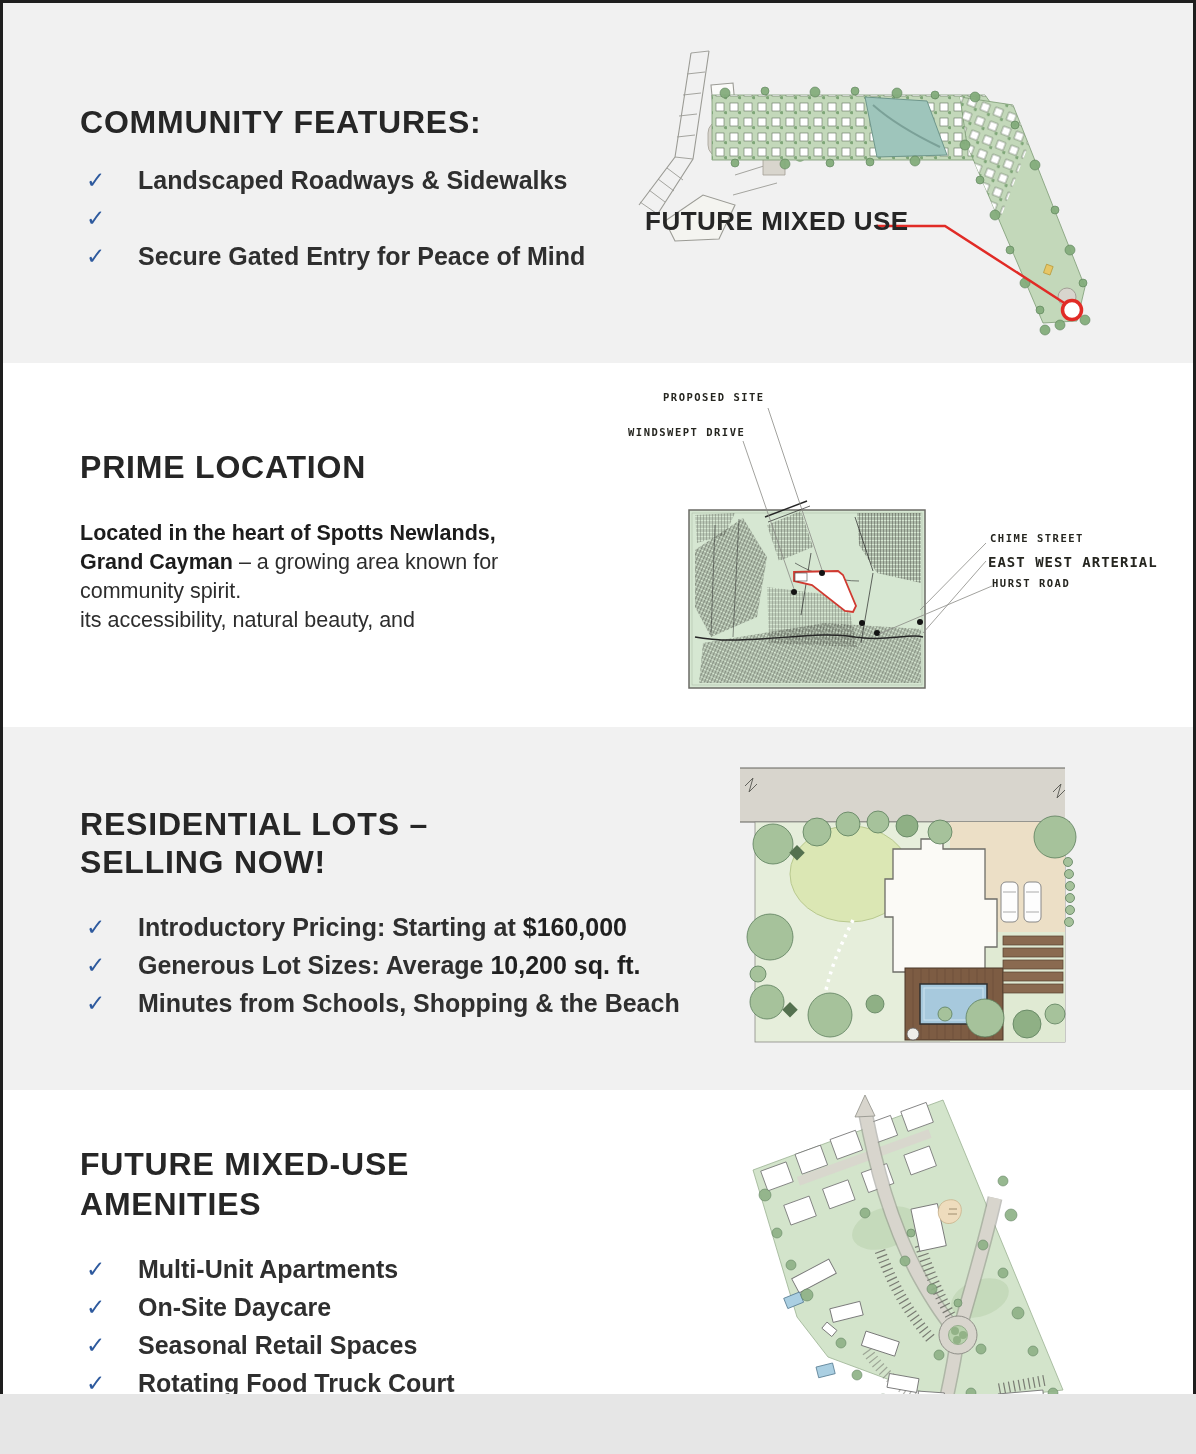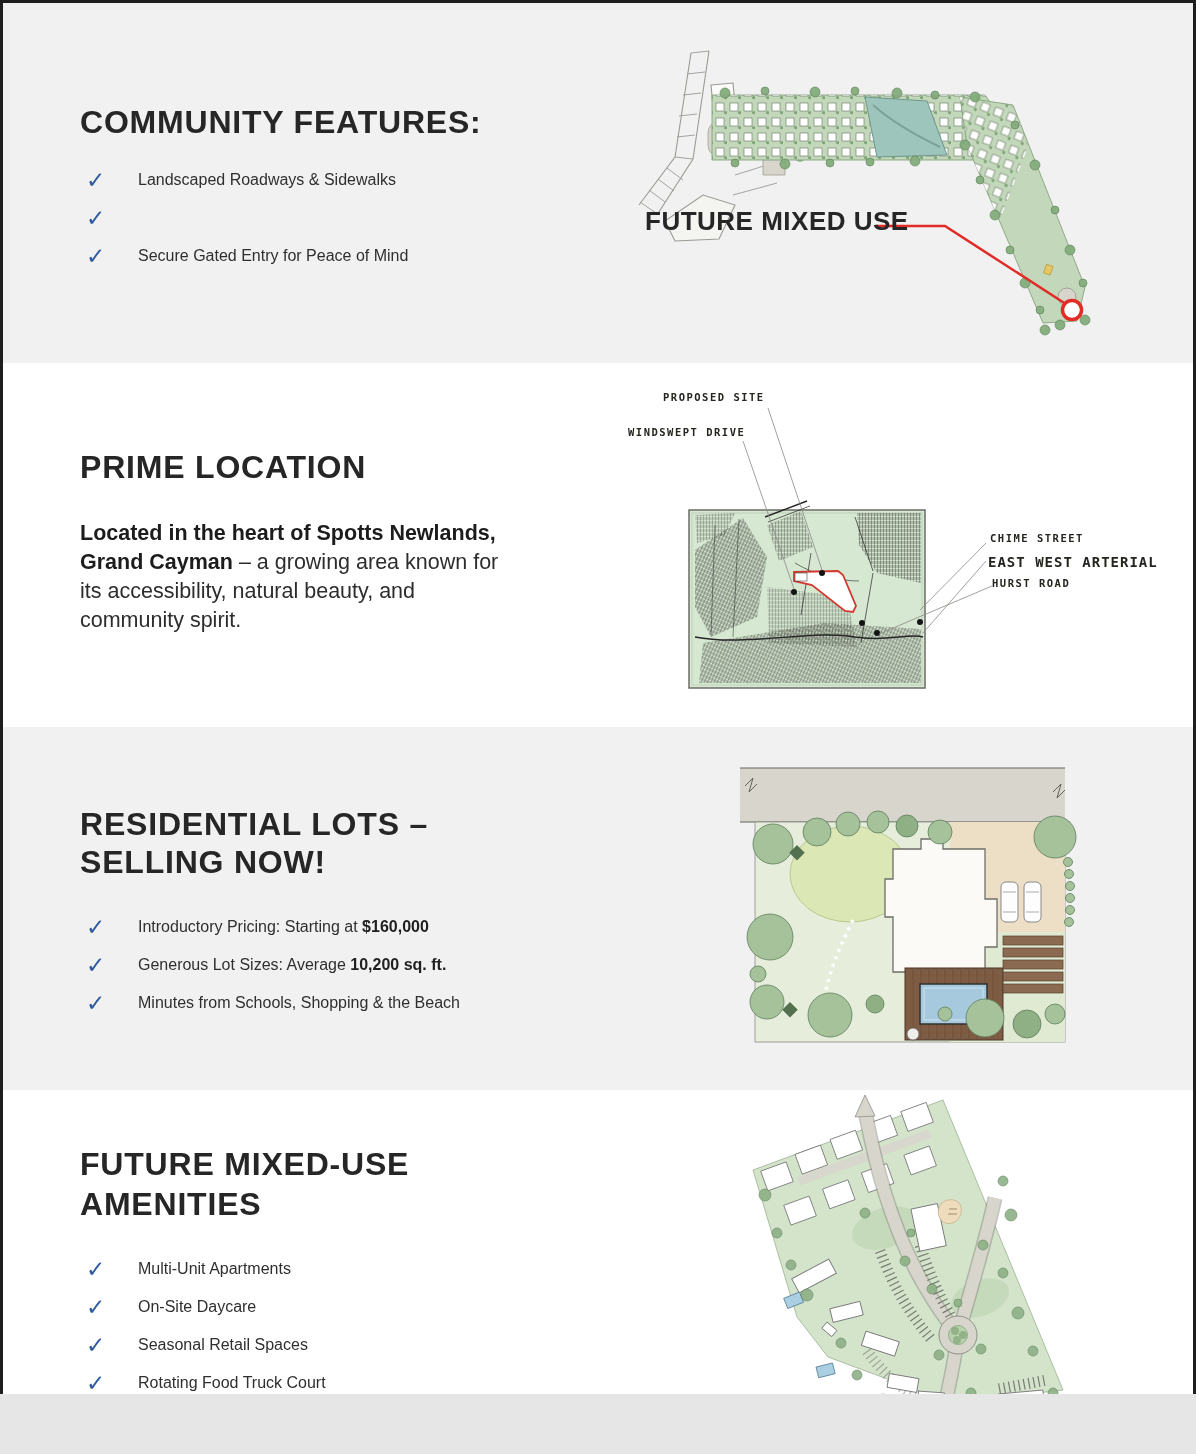--- a/index.html
+++ b/index.html
@@ -7,21 +7,21 @@
         box-shadow:inset 0 0 0 3px #1e1e1e;font-family:"Liberation Sans",sans-serif;}
   .band{position:absolute;left:3px;right:3px;}
   .band.gray{background:#f1f1f1;}
   .band.white{background:#ffffff;}
   .footer-bar{position:absolute;left:3px;right:3px;height:9px;top:1442px;background:#2b4a80;}
   .abs{position:absolute;}
   h1,h2{margin:0;font-weight:bold;color:#262626;font-size:32px;letter-spacing:.8px;line-height:37px;}
   .check-row{position:absolute;display:flex;align-items:center;height:28px;}
   .check{width:52px;color:#2e5a9e;font-size:23px;font-weight:bold;
          font-family:"DejaVu Sans",sans-serif;line-height:28px;}
-  .row-text{font-size:16px;color:#2f2f2f;line-height:28px;white-space:nowrap;}
+  .row-text{font-size:25px;color:#2f2f2f;line-height:28px;white-space:nowrap;font-weight:bold;}
   .row-text b{color:#1f1f1f;}
   .para{font-size:21.5px;color:#2d2d2d;line-height:29px;}
   .para .line{height:29px;white-space:nowrap;}
   .para b{color:#1c1c1c;}
   .callout{font-size:26px;font-weight:bold;color:#262626;letter-spacing:.5px;white-space:nowrap;}
   .maplabel{font-family:"DejaVu Sans Mono",monospace;font-weight:bold;color:#25251f;
             letter-spacing:1.5px;font-size:10.5px;white-space:nowrap;}
   .maplabel.small{font-size:14px;letter-spacing:1px;}
   svg{display:block;}
 </style>
@@ -139,22 +139,22 @@
     </g>
   </svg>
 
   <div class="abs callout" style="left:645px;top:206px;">FUTURE MIXED USE</div>
 
   <h2 class="abs" style="left:80px;top:449px;">PRIME LOCATION</h2>
 
   <div class="abs para" style="left:80px;top:519px;">
     <div class="line"><b>Located in the heart of Spotts Newlands,</b><span></span></div>
     <div class="line"><b>Grand Cayman</b><span> – a growing area known for</span></div>
+    <div class="line"><b></b><span>community spirit.</span></div>
     <div class="line"><b></b><span>its accessibility, natural beauty, and</span></div>
-    <div class="line"><b></b><span>community spirit.</span></div>
   </div>
 
   <svg class="abs" style="left:615px;top:385px;" width="570" height="320" viewBox="0 0 570 320">
     <defs>
       <pattern id="par" width="6" height="4" patternUnits="userSpaceOnUse">
         <path d="M0,0H6 M0,2H6" stroke="#20201c" stroke-width="0.5"></path>
         <path d="M1.5,0V4 M4.5,0V4" stroke="#20201c" stroke-width="0.4"></path>
       </pattern>
       <pattern id="par2" width="6" height="4" patternUnits="userSpaceOnUse" patternTransform="rotate(24)">
         <path d="M0,0H6 M0,2H6" stroke="#20201c" stroke-width="0.5"></path>

